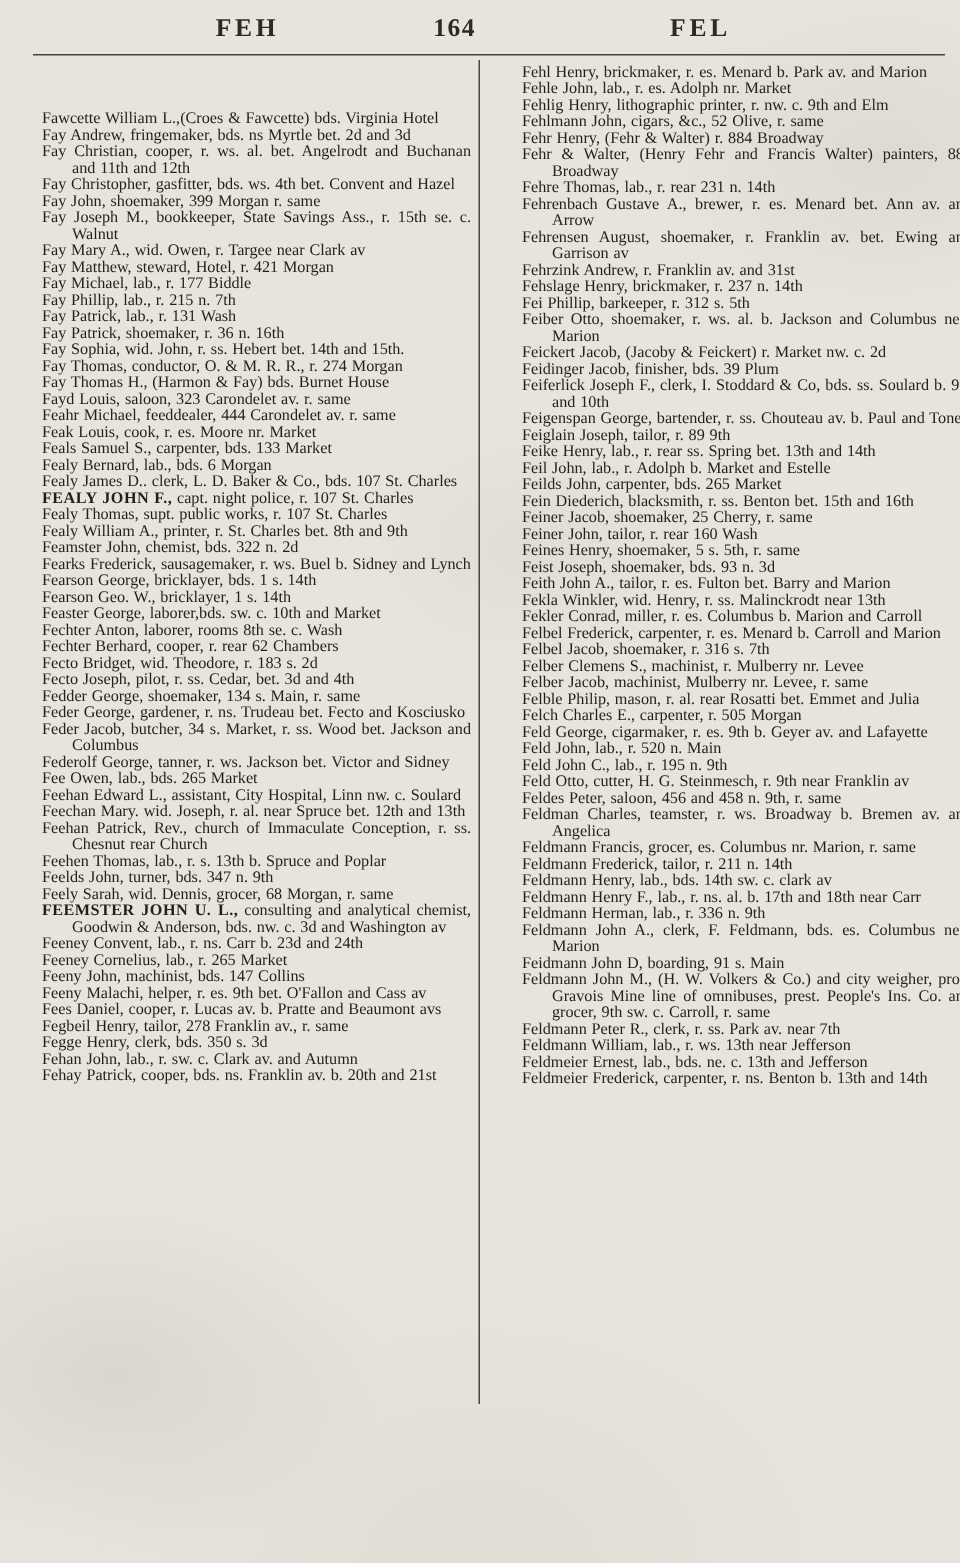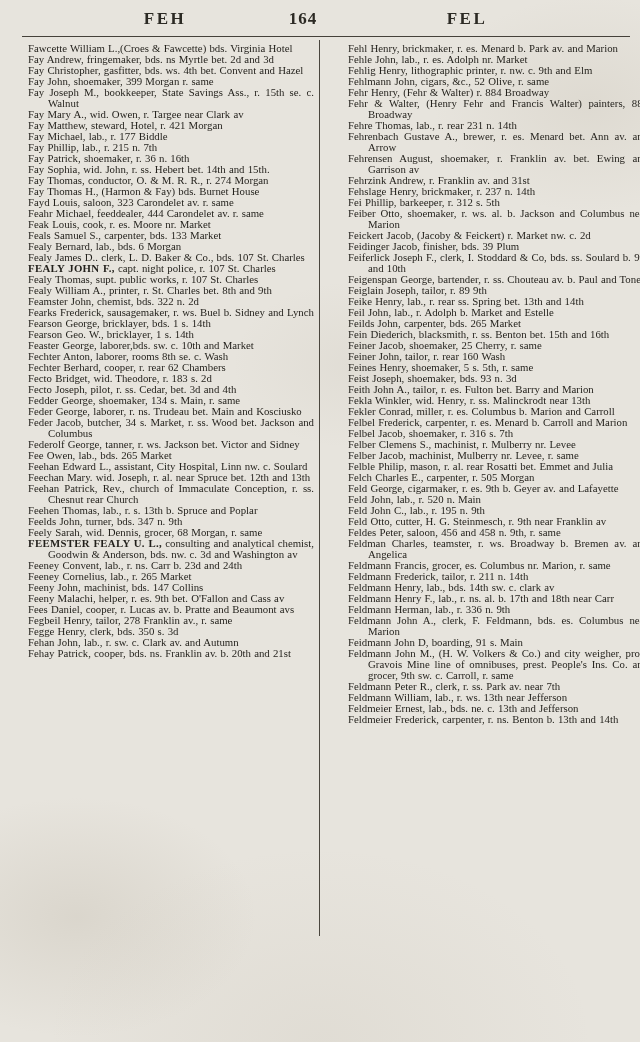--- a/index.html
+++ b/index.html
@@ -25,21 +25,21 @@
     background:#45413a;
   }
   .col-rule{
     position:absolute;top:40px;left:319px;width:1px;height:896px;
     background:#4a463e;
   }
   .col{
     position:absolute;top:43px;
     font-size:10.8px;line-height:11px;
   }
-  .col-left{left:28px;width:286px;}
+  .col-left{left:28px;width:286px;margin-top:31px;}
   .col-right{left:348px;width:300px;}
   .entry{
     text-align:justify;
     padding-left:20px;text-indent:-20px;
     word-spacing:.5px;
   }
   .entry b{font-weight:bold;letter-spacing:.3px;}
 </style>
 </head>
 <body>
@@ -48,27 +48,29 @@
   <span class="header-word" style="left:165px">FEH</span>
   <span class="header-word" style="left:303px;letter-spacing:1px">164</span>
   <span class="header-word" style="left:467px">FEL</span>
 
   <div class="head-rule"></div>
   <div class="col-rule"></div>
 
   <div class="col col-left" id="col-left">
       <div class="entry">Fawcette William L.,(Croes &amp; Fawcette) bds. Virginia Hotel</div>
       <div class="entry">Fay Andrew, fringemaker, bds. ns Myrtle bet. 2d and 3d</div>
+      <div class="entry">Fay Christian, cooper, r. ws. al. bet. Angelrodt and Buchanan and 11th and 12th</div>
       <div class="entry">Fay Christopher, gasfitter, bds. ws. 4th bet. Convent and Hazel</div>
       <div class="entry">Fay John, shoemaker, 399 Morgan r. same</div>
       <div class="entry">Fay Joseph M., bookkeeper, State Savings Ass., r. 15th se. c. Walnut</div>
       <div class="entry">Fay Mary A., wid. Owen, r. Targee near Clark av</div>
       <div class="entry">Fay Matthew, steward, Hotel, r. 421 Morgan</div>
       <div class="entry">Fay Michael, lab., r. 177 Biddle</div>
       <div class="entry">Fay Phillip, lab., r. 215 n. 7th</div>
+      <div class="entry">Fay Patrick, lab., r. 131 Wash</div>
       <div class="entry">Fay Patrick, shoemaker, r. 36 n. 16th</div>
       <div class="entry">Fay Sophia, wid. John, r. ss. Hebert bet. 14th and 15th.</div>
       <div class="entry">Fay Thomas, conductor, O. &amp; M. R. R., r. 274 Morgan</div>
       <div class="entry">Fay Thomas H., (Harmon &amp; Fay) bds. Burnet House</div>
       <div class="entry">Fayd Louis, saloon, 323 Carondelet av. r. same</div>
       <div class="entry">Feahr Michael, feeddealer, 444 Carondelet av. r. same</div>
       <div class="entry">Feak Louis, cook, r. es. Moore nr. Market</div>
       <div class="entry">Feals Samuel S., carpenter, bds. 133 Market</div>
       <div class="entry">Fealy Bernard, lab., bds. 6 Morgan</div>
       <div class="entry">Fealy James D.. clerk, L. D. Baker &amp; Co., bds. 107 St. Charles</div>
@@ -78,31 +80,31 @@
       <div class="entry">Feamster John, chemist, bds. 322 n. 2d</div>
       <div class="entry">Fearks Frederick, sausagemaker, r. ws. Buel b. Sidney and Lynch</div>
       <div class="entry">Fearson George, bricklayer, bds. 1 s. 14th</div>
       <div class="entry">Fearson Geo. W., bricklayer, 1 s. 14th</div>
       <div class="entry">Feaster George, laborer,bds. sw. c. 10th and Market</div>
       <div class="entry">Fechter Anton, laborer, rooms 8th se. c. Wash</div>
       <div class="entry">Fechter Berhard, cooper, r. rear 62 Chambers</div>
       <div class="entry">Fecto Bridget, wid. Theodore, r. 183 s. 2d</div>
       <div class="entry">Fecto Joseph, pilot, r. ss. Cedar, bet. 3d and 4th</div>
       <div class="entry">Fedder George, shoemaker, 134 s. Main, r. same</div>
-      <div class="entry">Feder George, laborer, r. ns. Trudeau bet. Main and Kosciusko</div>
+      <div class="entry">Feder George, gardener, r. ns. Trudeau bet. Fecto and Kosciusko</div>
       <div class="entry">Feder Jacob, butcher, 34 s. Market, r. ss. Wood bet. Jackson and Columbus</div>
       <div class="entry">Federolf George, tanner, r. ws. Jackson bet. Victor and Sidney</div>
       <div class="entry">Fee Owen, lab., bds. 265 Market</div>
       <div class="entry">Feehan Edward L., assistant, City Hospital, Linn nw. c. Soulard</div>
       <div class="entry">Feechan Mary. wid. Joseph, r. al. near Spruce bet. 12th and 13th</div>
       <div class="entry">Feehan Patrick, Rev., church of Immaculate Conception, r. ss. Chesnut rear Church</div>
       <div class="entry">Feehen Thomas, lab., r. s. 13th b. Spruce and Poplar</div>
       <div class="entry">Feelds John, turner, bds. 347 n. 9th</div>
       <div class="entry">Feely Sarah, wid. Dennis, grocer, 68 Morgan, r. same</div>
-      <div class="entry"><b>FEEMSTER FEALY U. L.,</b> consulting and analytical chemist, Goodwin &amp; Anderson, bds. nw. c. 3d and Washington av</div>
+      <div class="entry"><b>FEEMSTER JOHN U. L.,</b> consulting and analytical chemist, Goodwin &amp; Anderson, bds. nw. c. 3d and Washington av</div>
       <div class="entry">Feeney Convent, lab., r. ns. Carr b. 23d and 24th</div>
       <div class="entry">Feeney Cornelius, lab., r. 265 Market</div>
       <div class="entry">Feeny John, machinist, bds. 147 Collins</div>
       <div class="entry">Feeny Malachi, helper, r. es. 9th bet. O'Fallon and Cass av</div>
       <div class="entry">Fees Daniel, cooper, r. Lucas av. b. Pratte and Beaumont avs</div>
       <div class="entry">Fegbeil Henry, tailor, 278 Franklin av., r. same</div>
       <div class="entry">Fegge Henry, clerk, bds. 350 s. 3d</div>
       <div class="entry">Fehan John, lab., r. sw. c. Clark av. and Autumn</div>
       <div class="entry">Fehay Patrick, cooper, bds. ns. Franklin av. b. 20th and 21st</div>
     </div>

